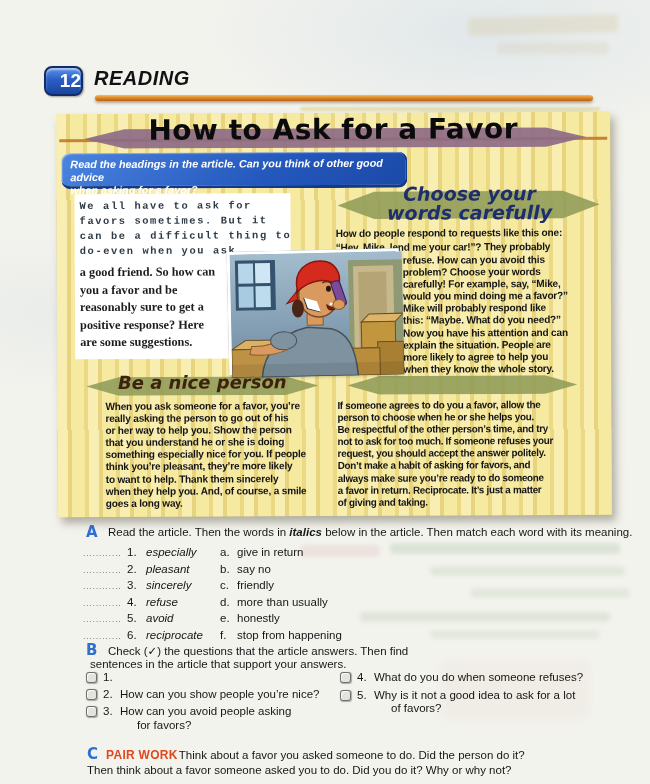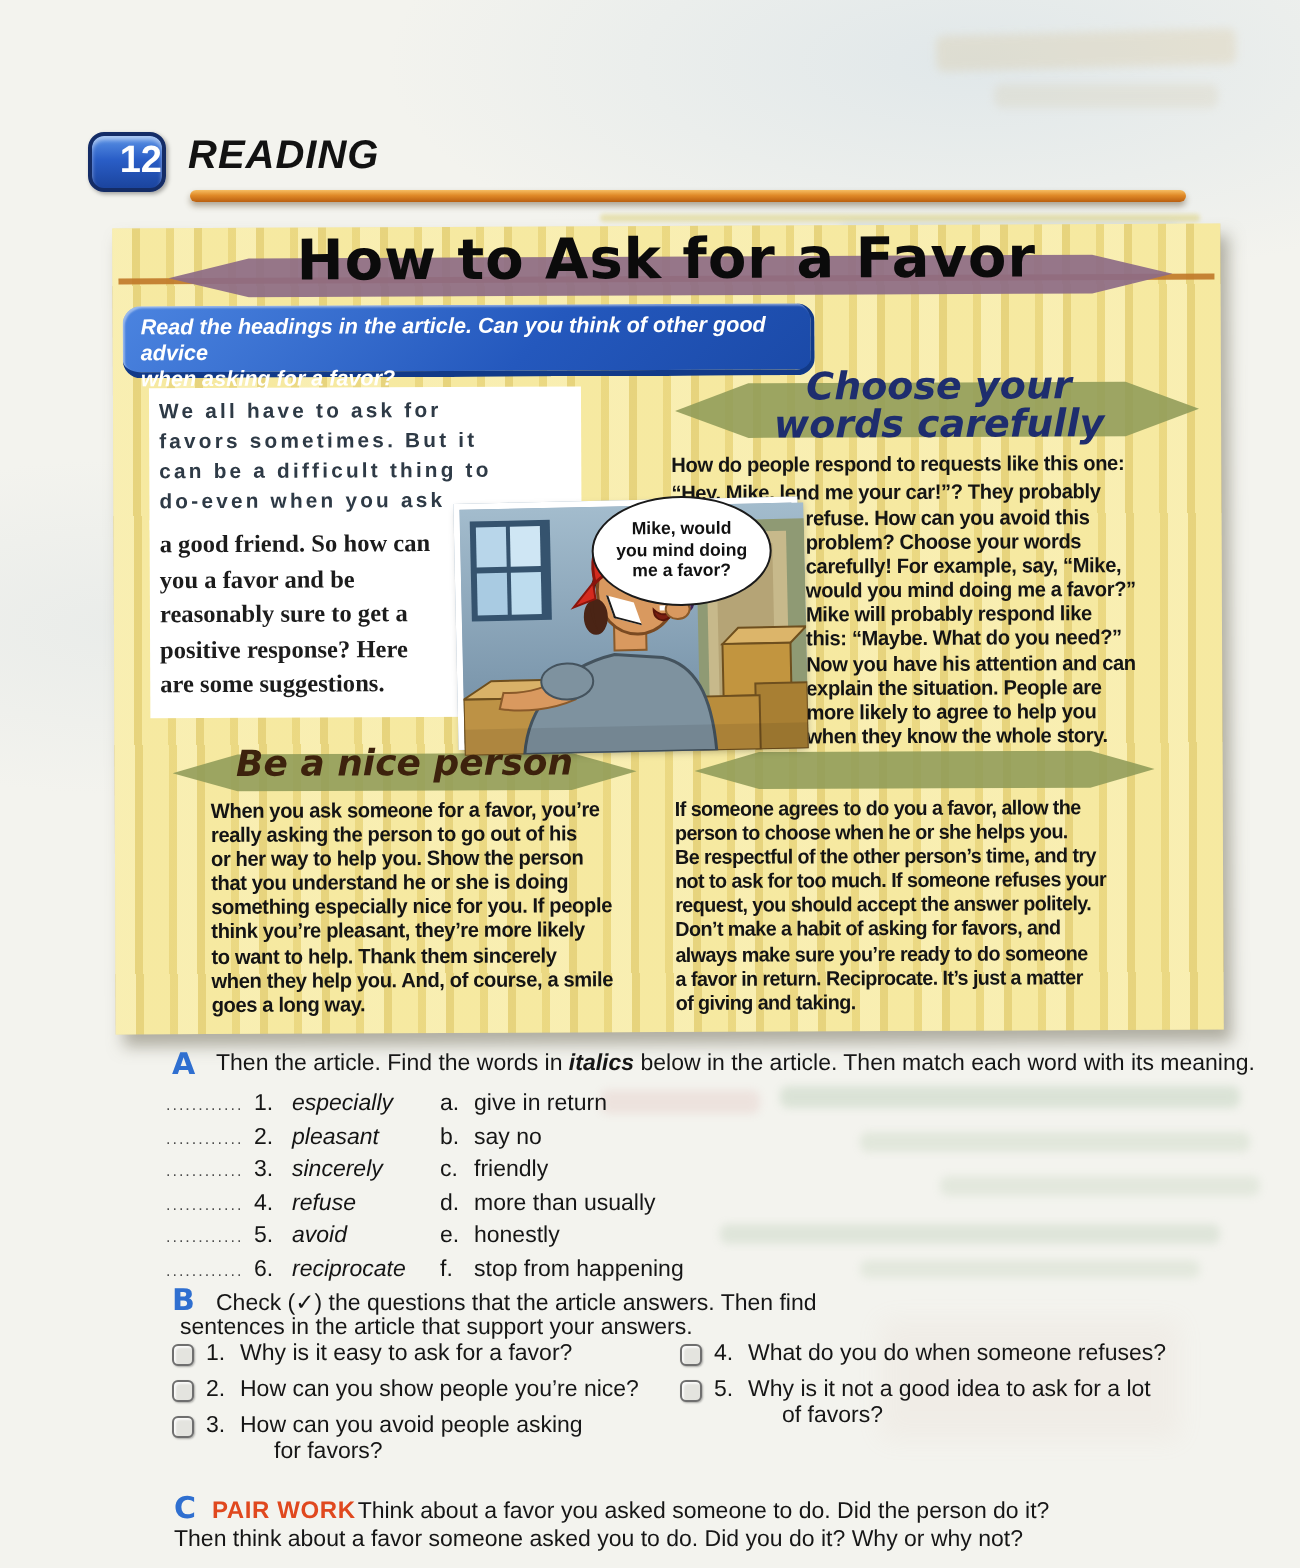--- a/index.html
+++ b/index.html
@@ -59,21 +59,21 @@
     position:absolute; left:5px; top:39px; width:346px; height:36px; z-index:3;
     background:linear-gradient(135deg,#4b84e0 0%,#2458bd 60%,#1b4aa8 100%);
     border-radius:9px; border-bottom:3px solid #123a88; border-right:2px solid #123a88;
     color:#fff; font-size:10.8px; font-weight:bold; font-style:italic; line-height:13px;
     padding:5px 9px; white-space:pre-line;
     box-shadow:inset 1px 1px 1px rgba(255,255,255,.45);
   }
   .intro-typewriter {
     position:absolute; left:18px; top:80px; width:216px; z-index:1;
     background:#fff; padding:5px 5px 6px;
-    font-family:Liberation Sans, sans-serif; font-weight:bold; font-size:10.4px; line-height:15px;
+    font-family:Liberation Mono, monospace; font-weight:bold; font-size:10.4px; line-height:15px;
     letter-spacing:1.6px; color:#2e3a46; white-space:pre;
   }
   .intro-serif {
     position:absolute; left:18px; top:146px; width:166px; z-index:1;
     background:#fff; padding:4px 5px 7px;
     font-family:"Liberation Serif", serif; font-weight:bold; font-size:12.3px; line-height:17.5px;
     color:#1c1c1c; white-space:pre;
   }
   .cartoon {
     position:absolute; left:171px; top:137px; width:172px; height:123px; z-index:2;
@@ -240,23 +240,20 @@
       <rect x="99" y="50" width="7" height="2.5" fill="#fff"></rect>
 
       <g transform="rotate(-18 108 42)">
         <rect x="104" y="28" width="9" height="26" rx="3.5" fill="#7a4a9c" stroke="#3f2458" stroke-width="1.2"></rect>
       </g>
       <ellipse cx="108" cy="52" rx="6" ry="5" fill="#d9995f" stroke="#8a5a2a" stroke-width="1"></ellipse>
       <rect y="110" width="172" height="13" fill="rgba(0,0,0,0.08)"></rect>
     </svg>
   </div>
 
-  <div class="bubble">Mike, would
-you mind doing
-me a favor?</div>
   <div class="bubble" style="background:transparent;border:none;padding:0;"><span class="bubble-tail"></span></div>
 
   <div class="diamond d-choose"></div>
   <div class="sec-heading h-choose">Choose your
 words carefully</div>
   <div class="body-text choose-lead">How do people respond to requests like this one:
 “Hey, Mike, lend me your car!”? They probably</div>
   <div class="body-text choose-body">refuse. How can you avoid this
 problem? Choose your words
 carefully! For example, say, “Mike,
@@ -286,21 +283,21 @@
 Be respectful of the other person’s time, and try
 not to ask for too much. If someone refuses your
 request, you should accept the answer politely.
 Don’t make a habit of asking for favors, and
 always make sure you’re ready to do someone
 a favor in return. Reciprocate. It’s just a matter
 of giving and taking.</div>
 </div>
 
 <div class="ex-label" style="left:86px;top:523px;position:absolute;">A</div>
-<div class="ex-a-instr ex-text"><span>Then the article. Find the words in </span><span style="font-style:italic;font-weight:bold;">italics</span><span> below in the article. Then match each word with its meaning.</span></div>
+<div class="ex-a-instr ex-text"><span>Read the article. Then the words in </span><span style="font-style:italic;font-weight:bold;">italics</span><span> below in the article. Then match each word with its meaning.</span></div>
 
 <div class="match-list">
   <div class="match-row">
     <span class="dots">............</span>
     <span class="match-num">1.</span>
     <span class="match-word">especially</span>
     <span class="match-letter">a.</span>
     <span class="match-meaning">give in return</span>
   </div>
   <div class="match-row">
@@ -341,21 +338,20 @@
 </div>
 
 <div class="ex-label" style="left:86px;top:641px;position:absolute;">B</div>
 <div class="b-instr-1 ex-text">Check (✓) the questions that the article answers. Then find</div>
 <div class="b-instr-2 ex-text">sentences in the article that support your answers.</div>
 
 <div class="chk-col chk-col-left">
   <div class="chk-row">
     <span class="chk"></span>
     <span class="chk-num">1.</span>
-    <span class="chk-text">Why is it easy to ask for a favor?</span>
   </div>
   <div class="chk-row">
     <span class="chk"></span>
     <span class="chk-num">2.</span>
     <span class="chk-text">How can you show people you’re nice?</span>
   </div>
   <div class="chk-row">
     <span class="chk"></span>
     <span class="chk-num">3.</span>
     <span class="chk-text">How can you avoid people asking

